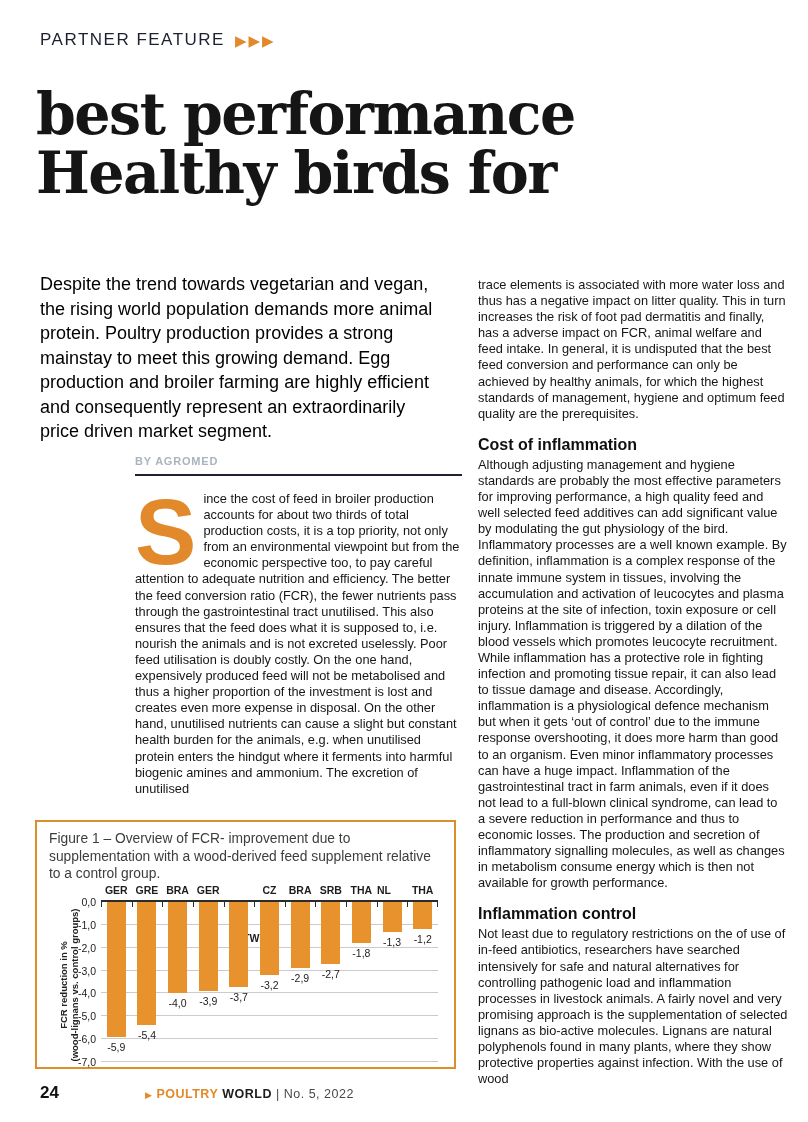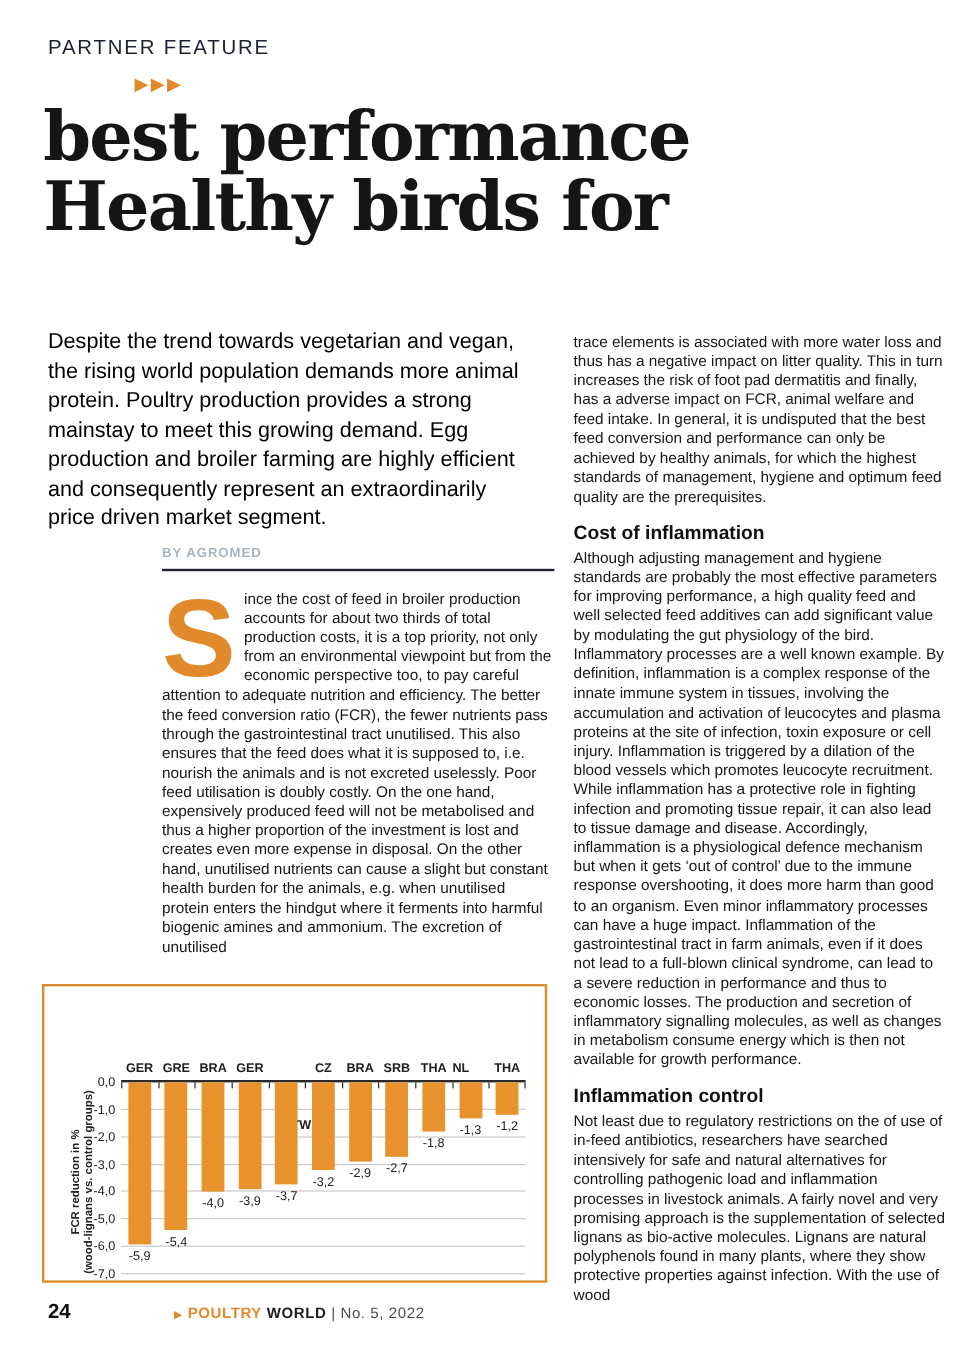--- a/index.html
+++ b/index.html
@@ -1,21 +1,21 @@
 <!DOCTYPE html>
 <html><head>
 <meta charset="utf-8">
 <style>
   * { margin:0; padding:0; box-sizing:border-box; }
   html,body { background:#ffffff; }
   body { font-family:"Liberation Sans", sans-serif; color:#1a1a1a; }
   .page { position:relative; width:808px; height:1122px; background:#fff; overflow:hidden; }
 
   
-  .kicker { position:absolute; left:40px; top:30px; display:flex; align-items:center; gap:10px;flex-direction:column; }
+  .kicker { position:absolute; left:40px; top:30px; display:flex; align-items:center; gap:10px; }
   .kicker-text { font-size:17px; letter-spacing:1.5px; color:#1c2030; font-weight:400; }
   .kicker-arrows { color:#E28A2B; font-size:15px; letter-spacing:2px; padding-top:1px; }
 
   
   .headline { position:absolute; left:36px; top:84px; font-family:"DejaVu Serif", serif;
               font-weight:bold; font-size:57px; line-height:59px; letter-spacing:-1.5px; color:#151515; }
 
   
   .intro { position:absolute; left:40px; top:272px; width:400px; font-size:18px;
            line-height:24.5px; color:#000000; }
@@ -88,20 +88,21 @@
 
   <div class="right-col">
     <p class="body-text">trace elements is associated with more water loss and thus has a negative impact on litter quality. This in turn increases the risk of foot pad dermatitis and finally, has a adverse impact on FCR, animal welfare and feed intake. In general, it is undisputed that the best feed conversion and performance can only be achieved by healthy animals, for which the highest standards of management, hygiene and optimum feed quality are the prerequisites.</p>
     <h3 class="subhead">Cost of inflammation</h3>
     <p class="body-text">Although adjusting management and hygiene standards are probably the most effective parameters for improving performance, a high quality feed and well selected feed additives can add significant value by modulating the gut physiology of the bird. Inflammatory processes are a well known example. By definition, inflammation is a complex response of the innate immune system in tissues, involving the accumulation and activation of leucocytes and plasma proteins at the site of infection, toxin exposure or cell injury. Inflammation is triggered by a dilation of the blood vessels which promotes leucocyte recruitment. While inflammation has a protective role in fighting infection and promoting tissue repair, it can also lead to tissue damage and disease. Accordingly, inflammation is a physiological defence mechanism but when it gets ‘out of control’ due to the immune response overshooting, it does more harm than good to an organism. Even minor inflammatory processes can have a huge impact. Inflammation of the gastrointestinal tract in farm animals, even if it does not lead to a full-blown clinical syndrome, can lead to a severe reduction in performance and thus to economic losses. The production and secretion of inflammatory signalling molecules, as well as changes in metabolism consume energy which is then not available for growth performance.</p>
     <h3 class="subhead">Inflammation control</h3>
     <p class="body-text">Not least due to regulatory restrictions on the of use of in-feed antibiotics, researchers have searched intensively for safe and natural alternatives for controlling pathogenic load and inflammation processes in livestock animals. A fairly novel and very promising approach is the supplementation of selected lignans as bio-active molecules. Lignans are natural polyphenols found in many plants, where they show protective properties against infection. With the use of wood</p>
   </div>
 
   <div class="figure">
+    <div class="figure-title">Figure 1 – Overview of FCR- improvement due to supplementation with a wood-derived feed supplement relative to a control group.</div>
     <div class="chart">
       <div class="ylabel">
         <div>FCR reduction in %</div>
         <div>(wood-lignans vs. control groups)</div>
       </div>
       <div class="plot">
           <div class="ytick" style="top: 0px;">0,0</div>
           <div class="gridline" style="top: 21.8571px;"></div>
           <div class="ytick" style="top: 22.8571px;">-1,0</div>
           <div class="gridline" style="top: 44.7143px;"></div>

